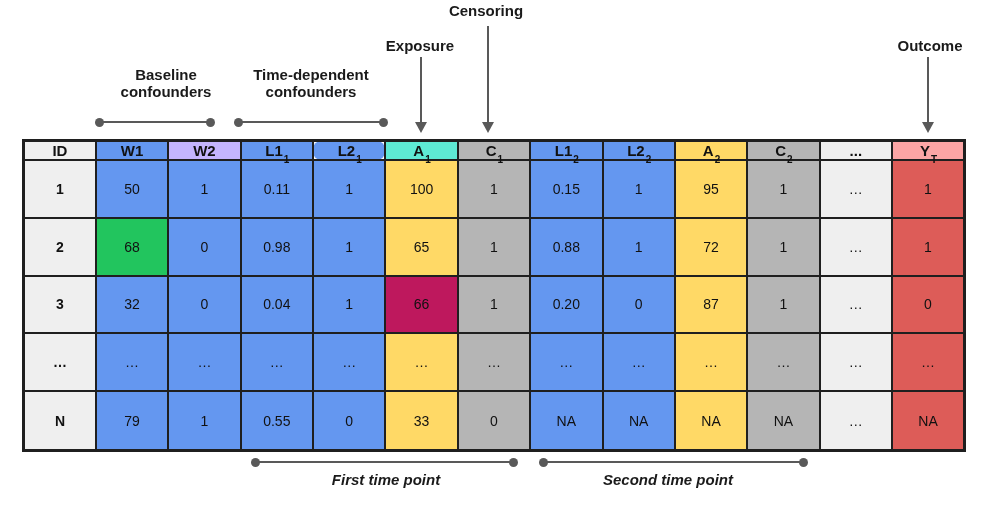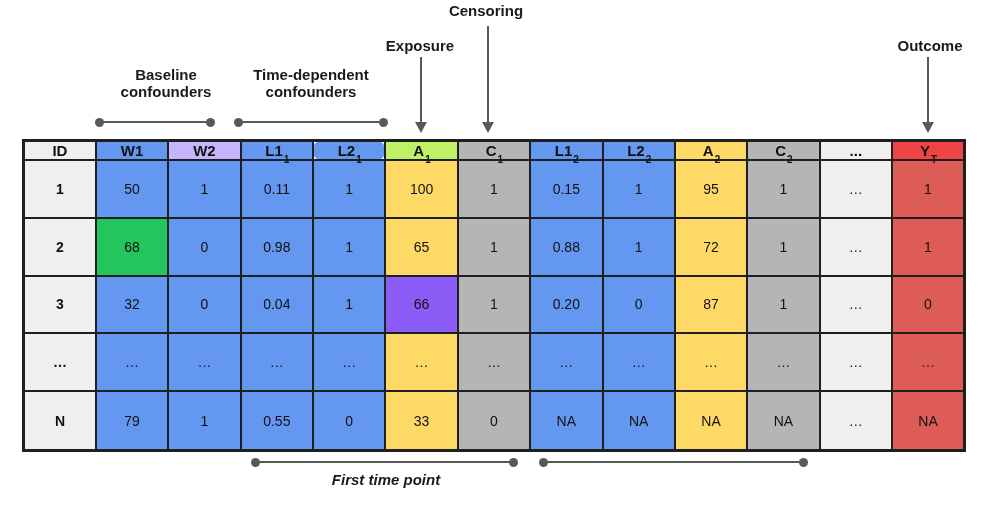--- a/index.html
+++ b/index.html
@@ -81,28 +81,28 @@
   </div>
 
   <table class="grid">
     <thead>
         <tr>
           <th style="background-color: rgb(239, 239, 239);">ID</th>
           <th style="background-color: rgb(100, 151, 240);">W1</th>
           <th style="background-color: #c4b5fd;">W2</th>
           <th style="background-color: rgb(100, 151, 240);">L1<sub>1</sub></th>
           <th style="background-color: rgb(100, 151, 240); border-radius: 8px;">L2<sub>1</sub></th>
-          <th style="background-color: #bef264;">A<sub>1</sub></th>
+          <th style="background-color: #5eead4;">A<sub>1</sub></th>
           <th style="background-color: rgb(181, 181, 181);">C<sub>1</sub></th>
           <th style="background-color: rgb(100, 151, 240);">L1<sub>2</sub></th>
           <th style="background-color: rgb(100, 151, 240);">L2<sub>2</sub></th>
           <th style="background-color: rgb(255, 217, 102);">A<sub>2</sub></th>
           <th style="background-color: rgb(181, 181, 181);">C<sub>2</sub></th>
           <th style="background-color: rgb(239, 239, 239);">...</th>
-          <th style="background-color: #ef4444;">Y<sub>T</sub></th>
+          <th style="background-color: #fca5a5;">Y<sub>T</sub></th>
         </tr>
       </thead>
     <tbody>
         <tr>
           <td class="row-label" style="background-color: rgb(239, 239, 239);">1</td>
           <td style="background-color: rgb(100, 151, 240);">50</td>
           <td style="background-color: rgb(100, 151, 240);">1</td>
           <td style="background-color: rgb(100, 151, 240);">0.11</td>
           <td style="background-color: rgb(100, 151, 240);">1</td>
           <td style="background-color: rgb(255, 217, 102);">100</td>
@@ -128,21 +128,21 @@
           <td style="background-color: rgb(181, 181, 181);">1</td>
           <td style="background-color: rgb(239, 239, 239);">…</td>
           <td style="background-color: rgb(221, 92, 88);">1</td>
         </tr>
         <tr>
           <td class="row-label" style="background-color: rgb(239, 239, 239);">3</td>
           <td style="background-color: rgb(100, 151, 240);">32</td>
           <td style="background-color: rgb(100, 151, 240);">0</td>
           <td style="background-color: rgb(100, 151, 240);">0.04</td>
           <td style="background-color: rgb(100, 151, 240);">1</td>
-          <td style="background-color: #8b5cf6;">66</td>
+          <td style="background-color: #be185d;">66</td>
           <td style="background-color: rgb(181, 181, 181);">1</td>
           <td style="background-color: rgb(100, 151, 240);">0.20</td>
           <td style="background-color: rgb(100, 151, 240);">0</td>
           <td style="background-color: rgb(255, 217, 102);">87</td>
           <td style="background-color: rgb(181, 181, 181);">1</td>
           <td style="background-color: rgb(239, 239, 239);">…</td>
           <td style="background-color: rgb(221, 92, 88);">0</td>
         </tr>
         <tr>
           <td class="row-label" style="background-color: rgb(239, 239, 239);">…</td>
@@ -180,14 +180,15 @@
   <div class="bracket" style="left:253px; top:461px; width:263px;">
     <span class="dot dot-left"></span>
     <span class="dot dot-right"></span>
   </div>
   <div class="bracket" style="left:541px; top:461px; width:265px;">
     <span class="dot dot-left"></span>
     <span class="dot dot-right"></span>
   </div>
 
   <div class="ann-label tp-label" style="left:386px; top:471px;">First time point</div>
+  <div class="ann-label tp-label" style="left:668px; top:471px;">Second time point</div>
 
 </div>
 
 </body></html>

